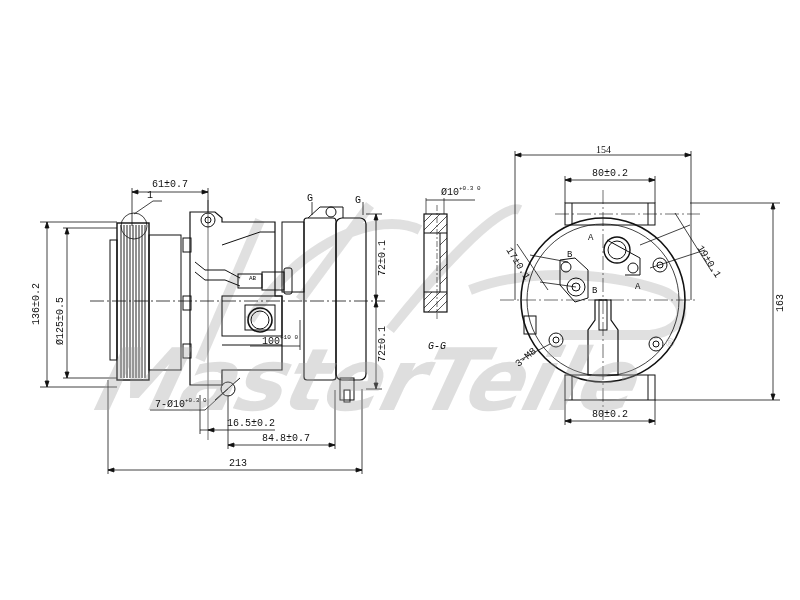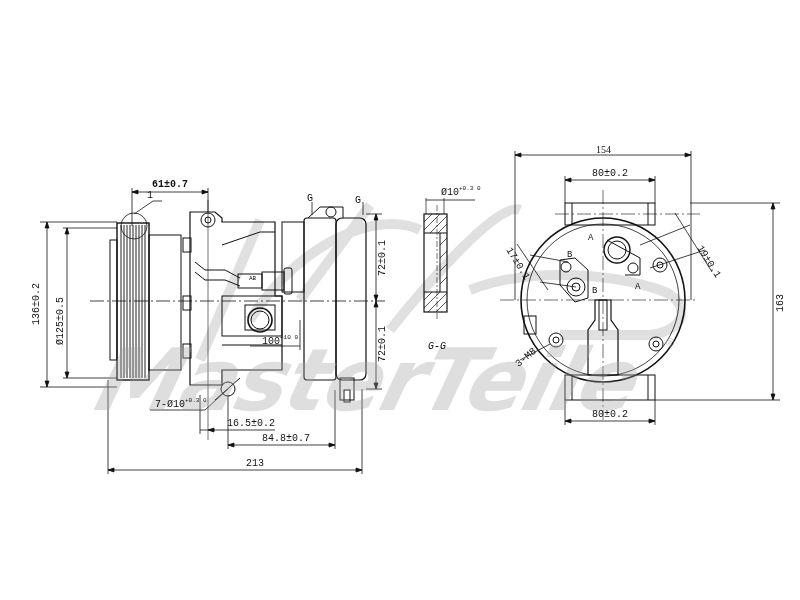--- a/index.html
+++ b/index.html
@@ -243,37 +243,37 @@
 
       <line x1="520" y1="360" x2="550" y2="344"></line>
     </g>
   </g>
 </svg>
 
 <div class="wm" style="left:100px; top:330px; font-size:86px; transform:skewX(-15deg); letter-spacing:-2px;">MasterTeile</div>
 <div class="wm" style="left:664px; top:336px; font-size:12px;">®</div>
 
 <div class="lbl" style="left:147px; top:191px;">1</div>
-<div class="lbl" style="left:152px; top:180px;font-weight:bold;">61±0.7</div>
+<div class="lbl" style="left:152px; top:180px;">61±0.7</div>
 <div class="lbl vlbl" style="left:32px; top:325px;">136±0.2</div>
 <div class="lbl vlbl" style="left:56px; top:345px;">Ø125±0.5</div>
 <div class="lbl vlbl" style="left:378px; top:276px;">72±0.1</div>
 <div class="lbl vlbl" style="left:378px; top:362px;">72±0.1</div>
 <div class="lbl" style="left:307px; top:194px;">G</div>
 <div class="lbl" style="left:355px; top:196px;">G</div>
 <div class="lbl" style="left:249px; top:276px; font-size:6px;">AB</div>
 <div class="lbl" style="left:262px; top:336px;">
   <span>100</span><sup class="tol">+10 0</sup>
 </div>
 <div class="lbl" style="left:155px; top:399px;">
   <span>7-Ø10</span><sup class="tol">+0.3 0</sup>
 </div>
 <div class="lbl" style="left:227px; top:419px;">16.5±0.2</div>
 <div class="lbl" style="left:262px; top:434px;">84.8±0.7</div>
-<div class="lbl" style="left:246px; top:459px;">213</div>
+<div class="lbl" style="left:229px; top:459px;">213</div>
 
 <div class="lbl" style="left:441px; top:187px;">
   <span>Ø10</span><sup class="tol">+0.3 0</sup>
 </div>
 <div class="lbl" style="left:428px; top:342px;font-style:italic;">G-G</div>
 
 <div class="lbl" style="left:596px; top:145px;font-family:Liberation Serif, serif;">154</div>
 <div class="lbl" style="left:592px; top:169px;">80±0.2</div>
 <div class="lbl" style="left:592px; top:410px;">80±0.2</div>
 <div class="lbl vlbl" style="left:776px; top:312px;">163</div>

